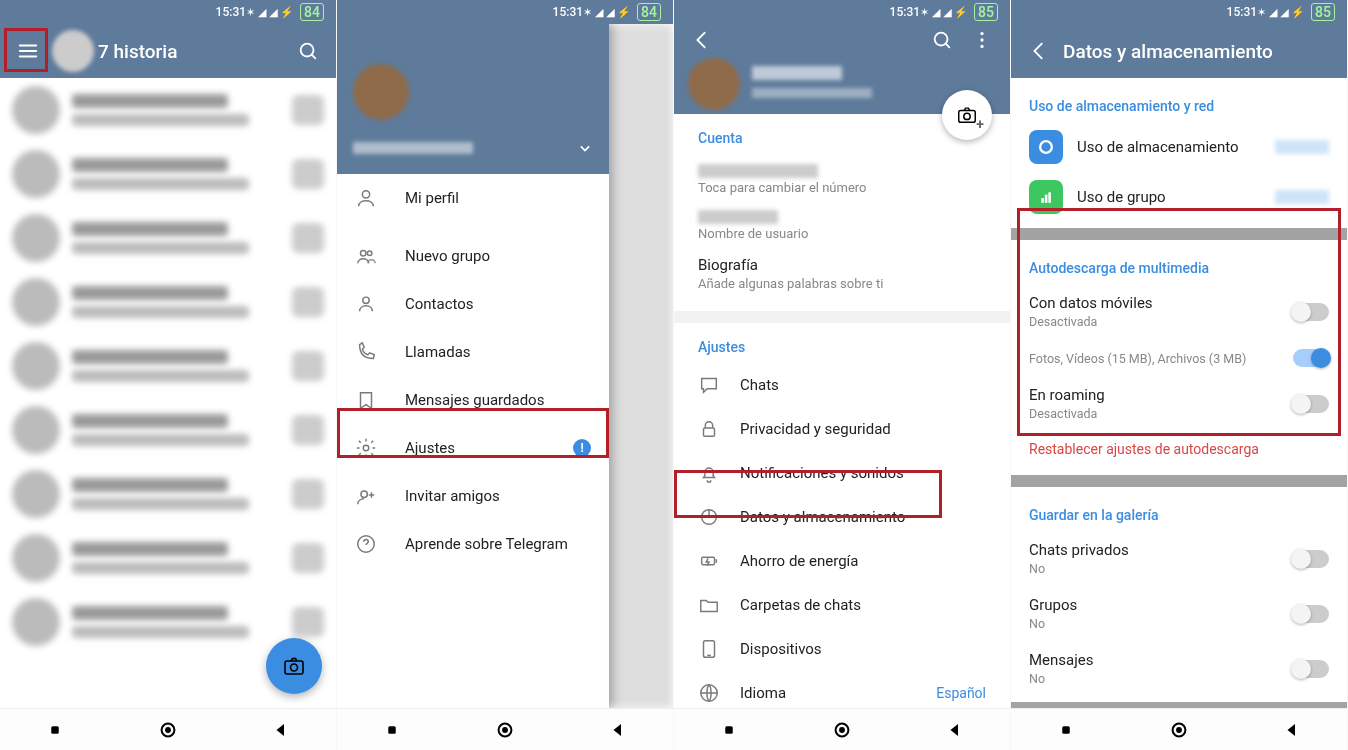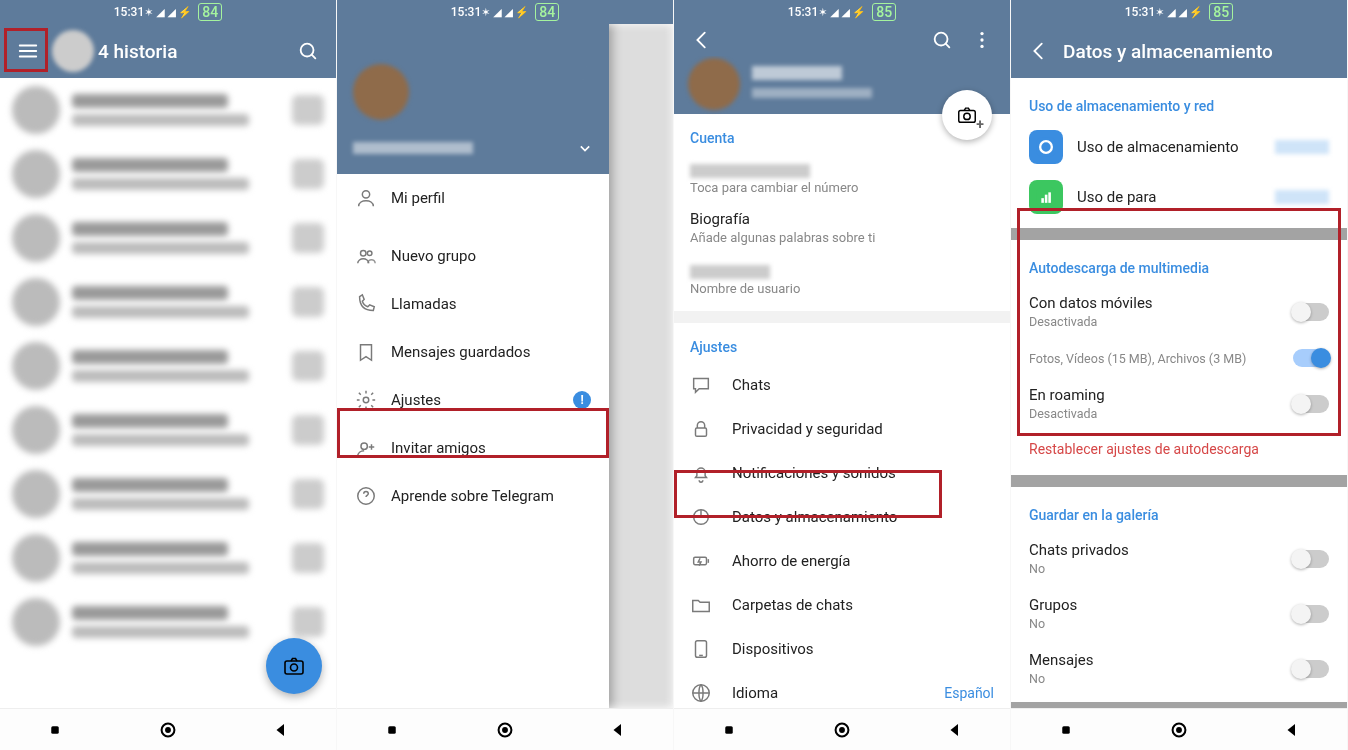--- a/index.html
+++ b/index.html
@@ -1,18 +1,18 @@
 <!DOCTYPE html>
 <html><head>
 <meta charset="utf-8">
 <style>
   *{box-sizing:border-box;margin:0;padding:0;font-family:-apple-system,Roboto,Arial,sans-serif;}
   body{background:#fff;display:flex;width:1348px;height:750px;overflow:hidden;}
   .screen{position:relative;width:337px;height:750px;background:#fff;display:flex;flex-direction:column;border-right:1px solid rgba(0,0,0,.03);}
-  .statusbar{height:24px;background:#5e7b9b;display:flex;align-items:center;justify-content:center;padding:0 12px;color:#fff;font-size:12px;font-weight:500;}
+  .statusbar{height:24px;background:#5e7b9b;display:flex;align-items:center;justify-content:flex-end;padding:0 12px;color:#fff;font-size:12px;font-weight:500;}
   .statusbar .right{display:flex;gap:6px;align-items:center;font-size:11px;}
   .statusbar .batt{border:1px solid #a5f39e;border-radius:3px;padding:0 3px;font-size:14px;color:#a5f39e;}
   .topbar{height:54px;background:#5e7b9b;display:flex;align-items:center;padding:0 8px;color:#fff;}
   .topbar .iconbtn{width:40px;height:40px;display:flex;align-items:center;justify-content:center;color:#fff;}
   .topbar .title{flex:1;font-size:19px;font-weight:500;padding-left:4px;}
   .content{flex:1;overflow:hidden;position:relative;background:#fff;}
   .navbar{height:42px;display:flex;align-items:center;justify-content:space-around;background:#fdfdfd;border-top:1px solid #eee;}
   .navbar svg{fill:#444;}
   
   .s1-avatar{width:42px;height:42px;border-radius:50%;background:#ccc;margin-left:4px;filter:blur(2px);}
@@ -25,33 +25,33 @@
   .fab{position:absolute;bottom:14px;right:14px;width:56px;height:56px;border-radius:50%;background:#3a8de0;display:flex;align-items:center;justify-content:center;box-shadow:0 3px 8px rgba(0,0,0,.3);}
   
   .ham-high{position:absolute;top:28px;left:4px;width:44px;height:44px;border:3px solid #b12029;z-index:5;pointer-events:none;}
   
   .drawer{position:absolute;top:0;left:0;width:272px;bottom:0;background:#fff;display:flex;flex-direction:column;box-shadow:3px 0 10px rgba(0,0,0,.3);z-index:3;}
   .drawer-head{height:150px;background:#5e7b9b;padding:40px 16px 10px;color:#fff;position:relative;}
   .drawer-head .av{width:56px;height:56px;border-radius:50%;background:#8f6b4a;filter:blur(2px);}
   .drawer-head .phone{margin-top:22px;height:12px;width:120px;background:rgba(255,255,255,.5);filter:blur(2px);}
   .drawer-head .moon{position:absolute;top:40px;right:14px;}
   .drawer-head .expand{position:absolute;bottom:12px;right:14px;}
-  .drawer-item{display:flex;align-items:center;gap:14px;height:48px;padding:0 18px;font-size:15px;color:#222;}
+  .drawer-item{display:flex;align-items:center;gap:28px;height:48px;padding:0 18px;font-size:15px;color:#222;}
   .drawer-item svg{width:22px;height:22px;stroke:#7a7a7a;fill:none;stroke-width:1.6;}
   .drawer-badge{margin-left:auto;width:18px;height:18px;border-radius:50%;background:#3a8de0;display:flex;align-items:center;justify-content:center;color:#fff;font-size:12px;font-weight:700;}
   .behind{position:absolute;inset:0;background:#ddd;filter:blur(4px);}
   .settings-high{position:absolute;top:533px;left:0;width:272px;height:50px;border:3px solid #b12029;z-index:4;pointer-events:none;}
   
   .s3-body{background:#f2f2f2;}
   .s3-head{background:#5e7b9b;height:100px;position:relative;}
   .s3-head .av{position:absolute;left:14px;top:26px;width:52px;height:52px;border-radius:50%;background:#8f6b4a;filter:blur(2px);}
   .s3-head .nm{position:absolute;left:78px;top:34px;height:14px;width:90px;background:rgba(255,255,255,.6);filter:blur(2px);}
   .s3-head .st{position:absolute;left:78px;top:56px;height:10px;width:120px;background:rgba(255,255,255,.4);filter:blur(2px);}
   .s3-camfab{position:absolute;top:76px;right:18px;width:50px;height:50px;border-radius:50%;background:#fff;box-shadow:0 2px 6px rgba(0,0,0,.3);display:flex;align-items:center;justify-content:center;z-index:2;}
-  .section{background:#fff;padding:10px 16px;margin-bottom:12px;}
+  .section{background:#fff;padding:10px 24px;margin-bottom:12px;}
   .sec-title{color:#3a8de0;font-size:14px;font-weight:500;padding:6px 0 8px;}
   .setting-row{padding:10px 0;}
   .setting-row .t{font-size:15px;color:#222;}
   .setting-row .s{font-size:13px;color:#888;margin-top:2px;}
   .setting-row.blur .t{height:14px;width:120px;background:#ccc;filter:blur(2px);}
   .setting-row.blur .s{height:10px;width:auto;}
   .s3-list .li{display:flex;align-items:center;gap:20px;height:44px;font-size:15px;color:#222;}
   .s3-list .li svg{width:22px;height:22px;stroke:#7a7a7a;fill:none;stroke-width:1.6;}
   .s3-list .li .val{margin-left:auto;color:#3a8de0;font-size:14px;}
   .data-high{position:absolute;top:468px;left:0;width:265px;height:48px;border:3px solid #b12029;z-index:4;pointer-events:none;}
@@ -205,21 +205,21 @@
       </span>
   </div>
   <div class="ham-high"></div>
   <div class="topbar">
     <div class="iconbtn">
         <svg width="22" height="22" viewBox="0 0 24 24">
           <use href="#i-menu"></use>
         </svg>
       </div>
     <div class="s1-avatar"></div>
-    <div class="title">4 historia</div>
+    <div class="title">7 historia</div>
     <div class="iconbtn">
         <svg width="22" height="22" viewBox="0 0 24 24">
           <use href="#i-search"></use>
         </svg>
       </div>
   </div>
   <div class="content chatlist">
     <div class="row">
         <div class="av"></div>
         <div class="mid">
@@ -343,20 +343,26 @@
             <use href="#i-user"></use>
           </svg>
           <span>Mi perfil</span>
         </div>
       <div style="height:10px"></div>
       <div class="drawer-item">
           <svg viewBox="0 0 24 24">
             <use href="#i-group"></use>
           </svg>
           <span>Nuevo grupo</span>
+        </div>
+      <div class="drawer-item">
+          <svg viewBox="0 0 24 24">
+            <use href="#i-contact"></use>
+          </svg>
+          <span>Contactos</span>
         </div>
       <div class="drawer-item">
           <svg viewBox="0 0 24 24">
             <use href="#i-phone"></use>
           </svg>
           <span>Llamadas</span>
         </div>
       <div class="drawer-item">
           <svg viewBox="0 0 24 24">
             <use href="#i-bookmark"></use>
@@ -441,27 +447,27 @@
           <use href="#i-camera"></use>
         </svg>
         <span style="position:absolute;bottom:8px;right:8px;font-size:14px;color:#666;font-weight:700">+</span>
       </div>
     <div class="section">
       <div class="sec-title">Cuenta</div>
       <div class="setting-row blur">
           <div class="t"></div>
           <div class="s" style="filter:none;color:#888">Toca para cambiar el número</div>
         </div>
+      <div class="setting-row blur">
+          <div class="t" style="width:80px"></div>
+          <div class="s" style="filter:none;color:#888">Nombre de usuario</div>
+        </div>
       <div class="setting-row">
           <div class="t">Biografía</div>
           <div class="s">Añade algunas palabras sobre ti</div>
-        </div>
-      <div class="setting-row blur">
-          <div class="t" style="width:80px"></div>
-          <div class="s" style="filter:none;color:#888">Nombre de usuario</div>
         </div>
     </div>
     <div class="section s3-list">
       <div class="sec-title">Ajustes</div>
       <div class="li">
           <svg viewBox="0 0 24 24">
             <use href="#i-chat"></use>
           </svg>
           <span>Chats</span>
         </div>
@@ -557,21 +563,21 @@
           </div>
         <span class="rowtxt">Uso de almacenamiento</span>
         <span class="rowval"></span>
       </div>
       <div class="row">
         <div class="rowicon green">
             <svg width="28" height="28" viewBox="0 0 24 24" style="color:#3cc760">
               <use href="#i-bar"></use>
             </svg>
           </div>
-        <span class="rowtxt">Uso de para</span>
+        <span class="rowtxt">Uso de grupo</span>
         <span class="rowval"></span>
       </div>
     </div>
     <div class="section">
       <div class="sec-title">Autodescarga de multimedia</div>
       <div class="opt-row">
           <div class="opt">
             <div class="t">Con datos móviles</div>
             <div class="s">Desactivada</div>
           </div>

